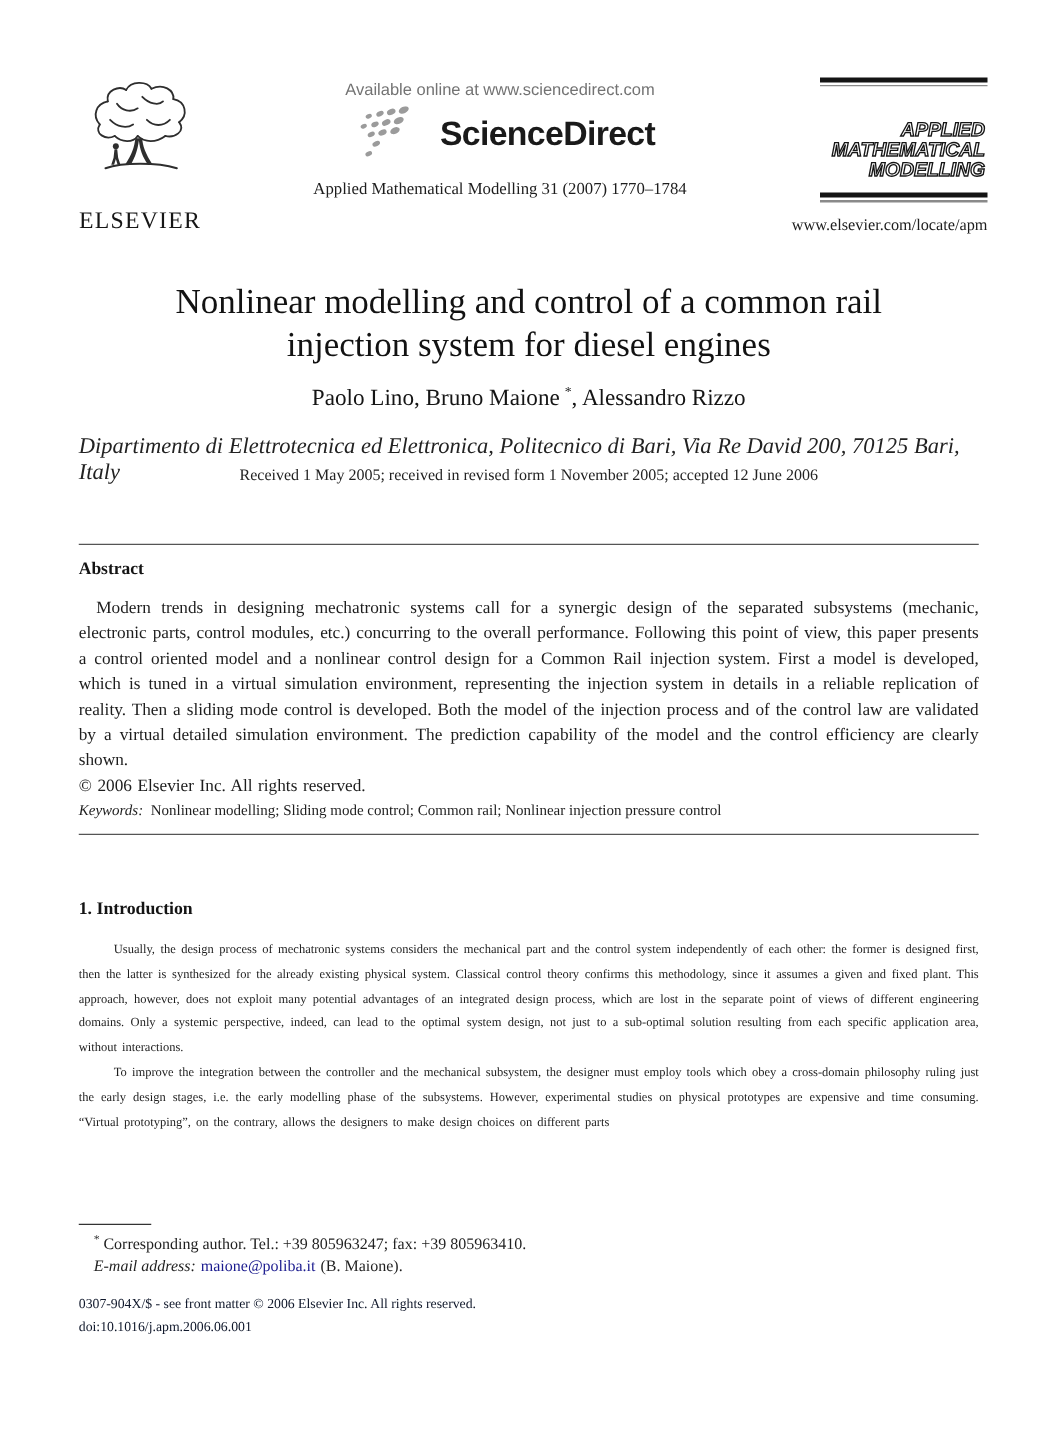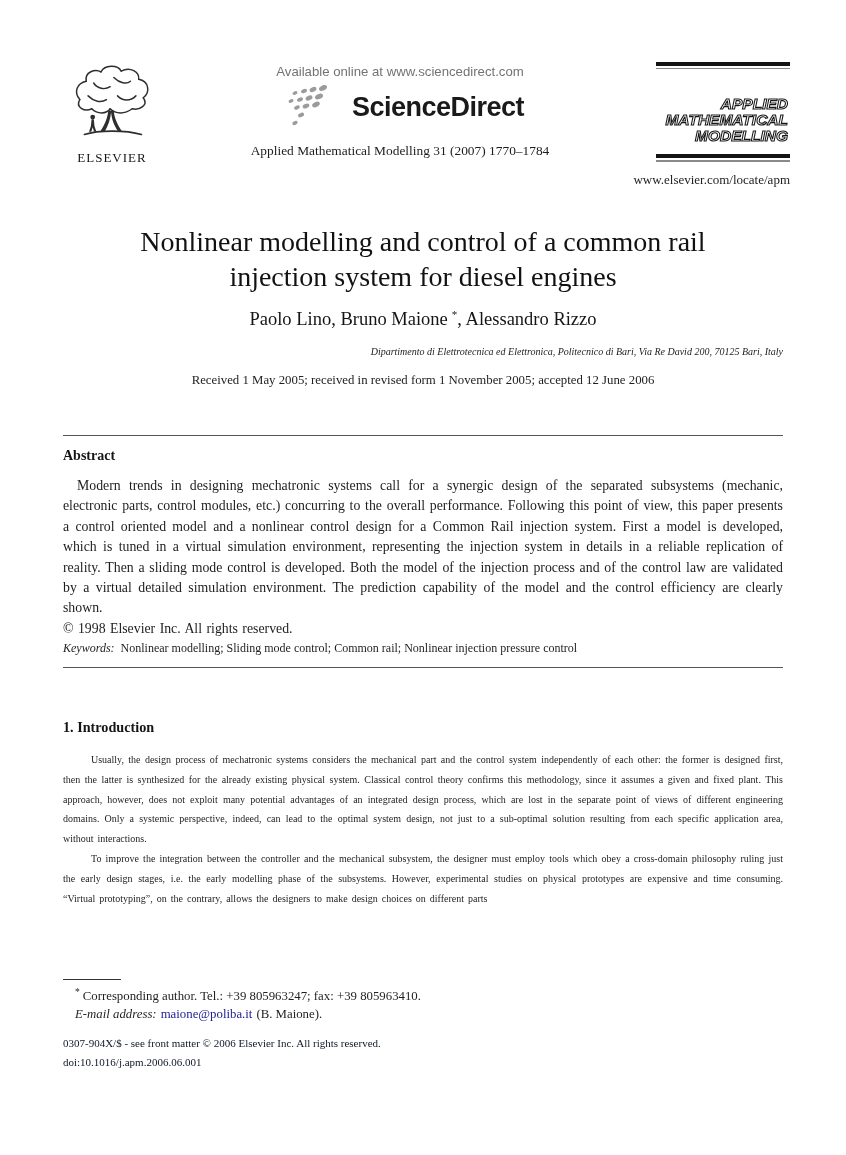--- a/index.html
+++ b/index.html
@@ -3,21 +3,21 @@
 <meta charset="utf-8">
 <style>
   html,body{margin:0;padding:0;background:#ffffff;}
   .page{
     position:relative;width:846px;height:1155px;margin:0 auto;background:#fff;
     font-family:"Liberation Serif", serif;color:#1d1d1d;overflow:hidden;
   }
   
   .elsevier-logo{position:absolute;left:60px;top:64px;width:104px;text-align:center;}
   .elsevier-logo svg{display:block;margin:0 auto;}
-  .elsevier-word{font-size:13px;letter-spacing:1px;color:#161616;margin-top:2px;}
+  .elsevier-word{font-size:19px;letter-spacing:1px;color:#161616;margin-top:18px;}
 
   .center-col{position:absolute;left:218px;top:64px;width:364px;text-align:center;}
   .avail{font-family:"Liberation Sans", sans-serif;font-size:13.2px;color:#737373;}
   .sd-logo{margin-top:5px;height:46px;display:flex;align-items:center;justify-content:center;gap:20px;}
   .sd-text{font-family:"Liberation Sans", sans-serif;font-weight:bold;font-size:27px;color:#1a1a1a;letter-spacing:-0.5px;}
   .journal-ref{margin-top:13px;font-size:13.4px;color:#1d1d1d;}
 
   .right-col{position:absolute;left:632px;top:62px;width:158px;}
   .dblrule{width:134px;margin-left:auto;}
   .dblrule .thick{display:block;height:3.5px;background:#141414;}
@@ -25,22 +25,22 @@
   .dblrule .thin{display:block;height:1.8px;background:#8a8a8a;}
   .jlogo{display:block;margin:26px 0 0 auto;}
   .rule-bottom{margin-top:9px;}
   .site-url{font-size:13px;text-align:right;margin-top:10px;color:#1d1d1d;}
 
   
   .title{position:absolute;top:224px;left:63px;width:720px;text-align:center;
          font-size:28px;line-height:35px;color:#121212;}
   .authors{position:absolute;top:308px;left:63px;width:720px;text-align:center;font-size:18.5px;color:#151515;}
   .authors sup{font-size:11px;vertical-align:super;margin-left:4px;}
-  .affiliation{position:absolute;top:346px;left:63px;width:720px;text-align:right;
-               font-style:italic;font-size:10px;color:#222;}
+  .affiliation{position:absolute;top:346px;left:63px;width:720px;text-align:left;
+               font-style:italic;font-size:18px;color:#222;}
   .received{position:absolute;top:372px;left:63px;width:720px;text-align:center;
             font-size:12.8px;line-height:17px;color:#222;}
 
   .rule-full{position:absolute;left:63px;width:720px;height:0;border-top:1.8px solid #555;}
   .rule-1{top:435px;}
   .rule-2{top:667px;}
 
   
   .abstract{position:absolute;top:448px;left:63px;width:720px;}
   .abstract h2{margin:0;font-size:14px;font-weight:bold;color:#141414;}
@@ -160,21 +160,21 @@
 
   <div class="received">
     <div>Received 1 May 2005; received in revised form 1 November 2005; accepted 12 June 2006</div>
   </div>
 
   <div class="rule-full rule-1"></div>
 
   <section class="abstract">
     <h2>Abstract</h2>
     <p class="body">Modern trends in designing mechatronic systems call for a synergic design of the separated subsystems (mechanic, electronic parts, control modules, etc.) concurring to the overall performance. Following this point of view, this paper presents a control oriented model and a nonlinear control design for a Common Rail injection system. First a model is developed, which is tuned in a virtual simulation environment, representing the injection system in details in a reliable replication of reality. Then a sliding mode control is developed. Both the model of the injection process and of the control law are validated by a virtual detailed simulation environment. The prediction capability of the model and the control efficiency are clearly shown.</p>
-    <p>© 1998 Elsevier Inc. All rights reserved.</p>
+    <p>© 2006 Elsevier Inc. All rights reserved.</p>
   </section>
 
   <div class="keywords">
     <span class="kw-label">Keywords:</span><span class="kw-text">Nonlinear modelling; Sliding mode control; Common rail; Nonlinear injection pressure control</span>
   </div>
 
   <div class="rule-full rule-2"></div>
 
   <section class="intro">
     <h2>1. Introduction</h2>

